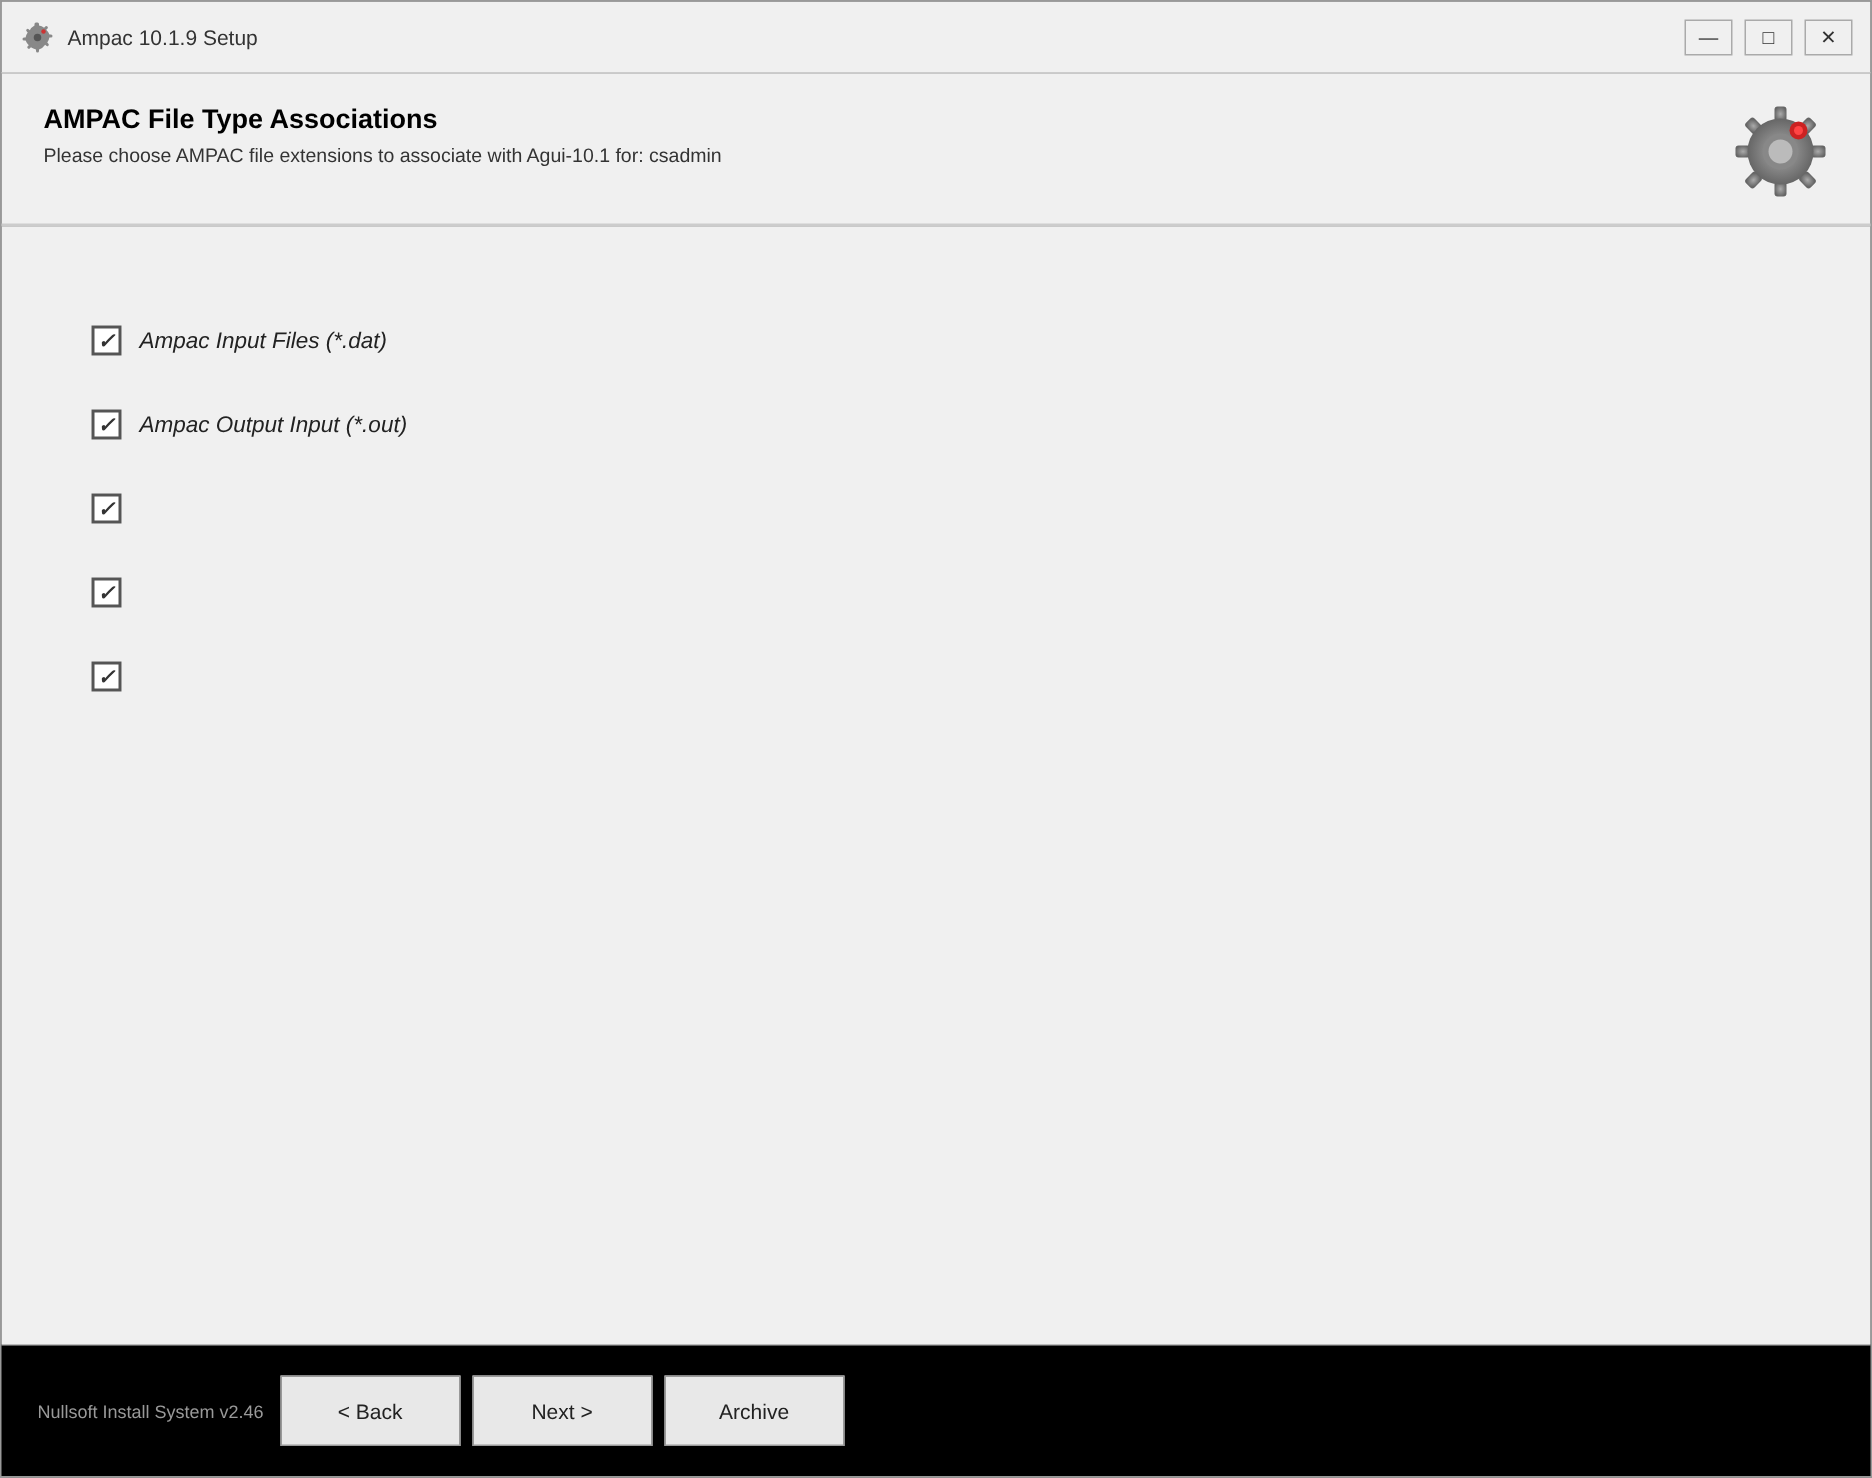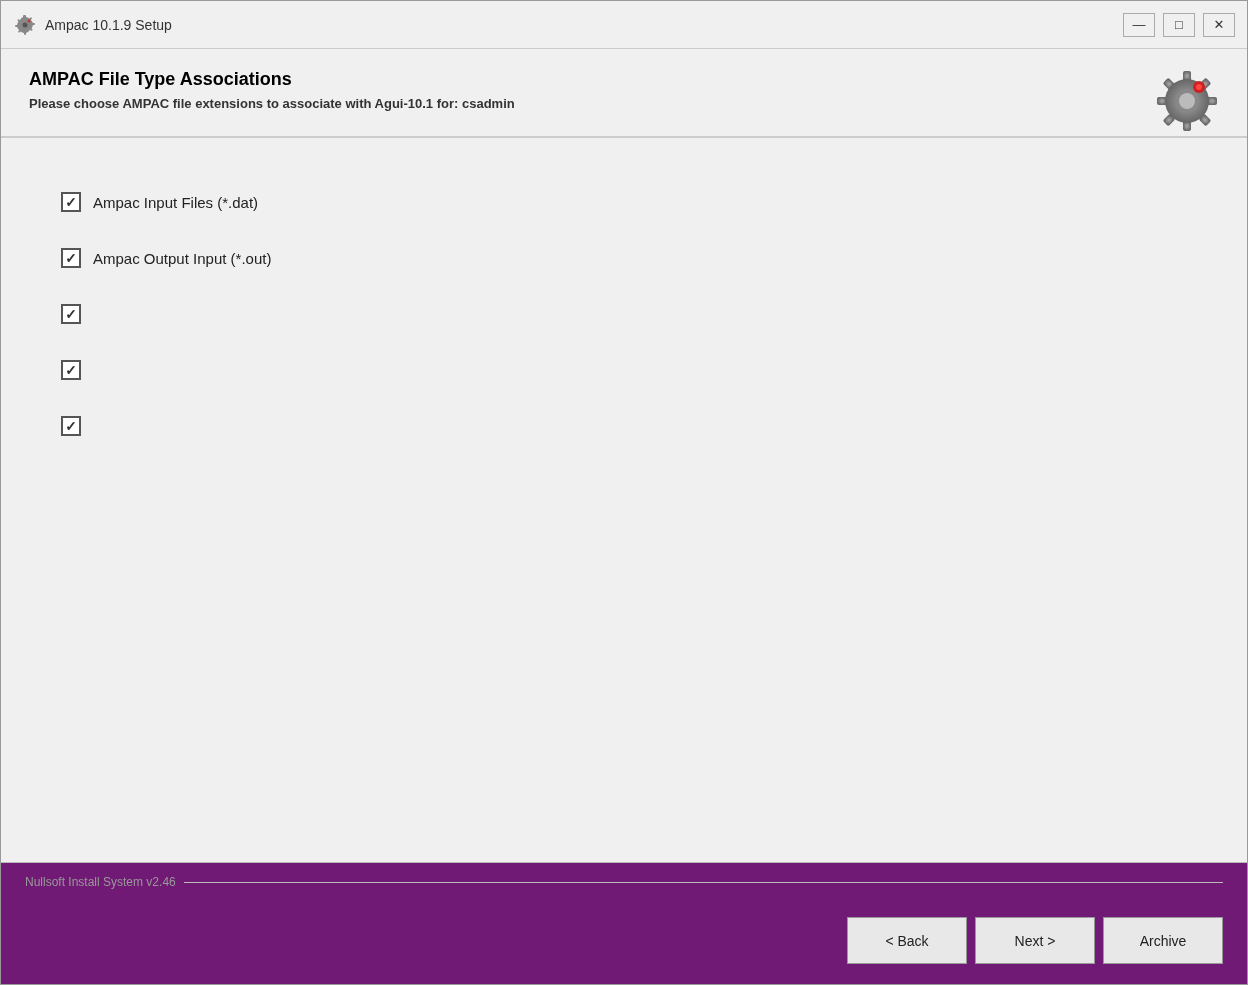--- a/index.html
+++ b/index.html
@@ -13,21 +13,21 @@
       display: flex;
       justify-content: center;
       align-items: center;
       min-height: 100vh;
       font-family: 'Segoe UI', Tahoma, Geneva, Verdana, sans-serif;
     }
 
     .window {
       width: 1248px;
       height: 985px;
-      background: #701a75;
+      background: #000000;
       border: 1px solid #999;
       box-shadow: 2px 2px 8px rgba(0,0,0,0.3);
       display: flex;
       flex-direction: column;
     }
 
     .title-bar {
       background: #f0f0f0;
       padding: 8px 12px;
       display: flex;
@@ -66,51 +66,51 @@
       cursor: pointer;
       display: flex;
       align-items: center;
       justify-content: center;
       font-size: 13px;
       color: #333;
     }
 
     .header {
       background: #f0f0f0;
-      padding: 20px 28px 3px 28px;
+      padding: 20px 28px 16px 28px;
       display: flex;
       align-items: flex-start;
       justify-content: center;
       border-bottom: 2px solid #ccc;
     }
 
     .header-text {
       flex: 1;
     }
 
     .header-title {
       font-size: 18px;
       font-weight: bold;
       color: #000;
       margin-bottom: 6px;
     }
 
     .header-subtitle {
       font-size: 13px;
       color: #333;
-      font-weight: bold;
     }
 
     .content {
       flex: 1;
       background: #f0f0f0;
-      padding: 36px 60px;
+      padding: 48px 60px;
       display: flex;
       flex-direction: column;
       gap: 0;
+      font-style: italic;
     }
 
     .checkbox-item {
       display: flex;
       align-items: center;
       gap: 12px;
       padding: 18px 0;
       cursor: pointer;
     }
 
@@ -134,22 +134,21 @@
 
     .checkbox-label {
       font-size: 15px;
       color: #222;
     }
 
     .footer {
       padding: 12px 24px;
       border-top: 1px solid #bbb;
       display: flex;
-      flex-direction: column;
-      gap: 20px;
+      gap: 3px;
     }
 
     .nullsoft-text {
       font-size: 12px;
       color: #999;
       display: flex;
       align-items: center;
       gap: 8px;
     }
 

